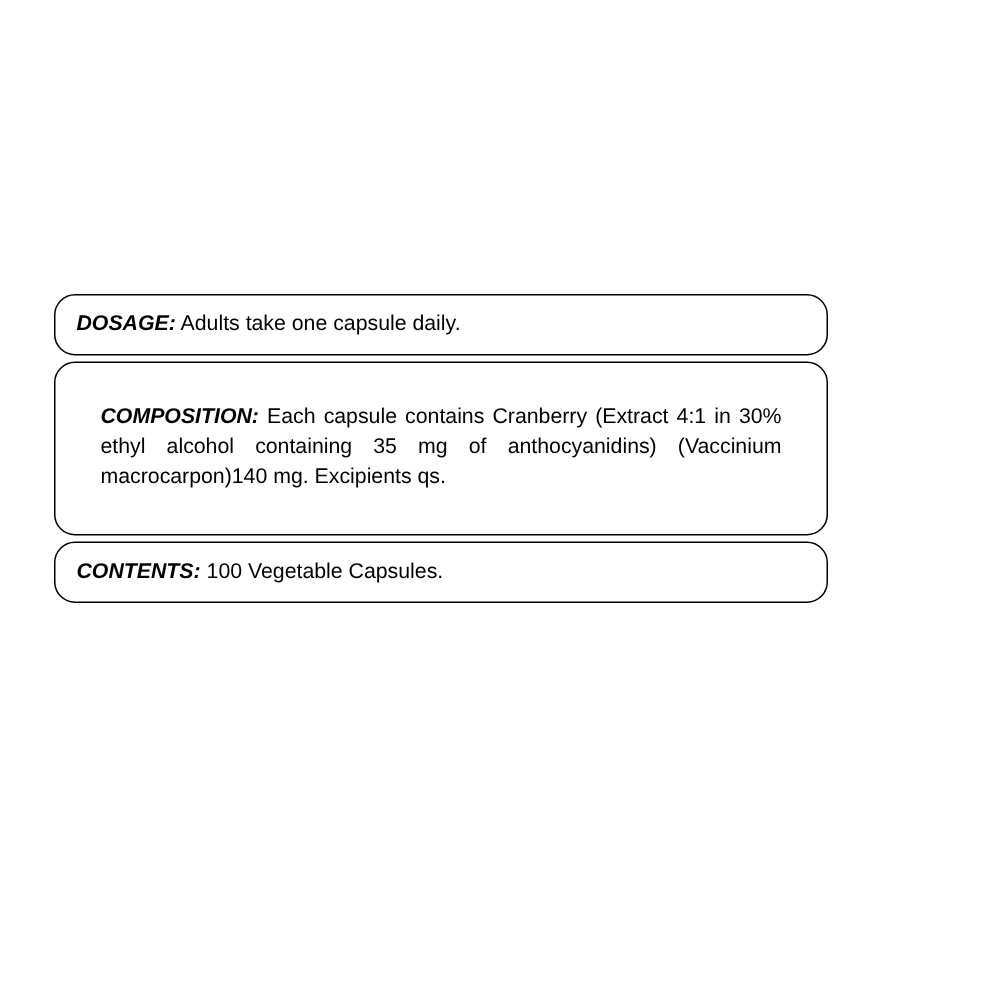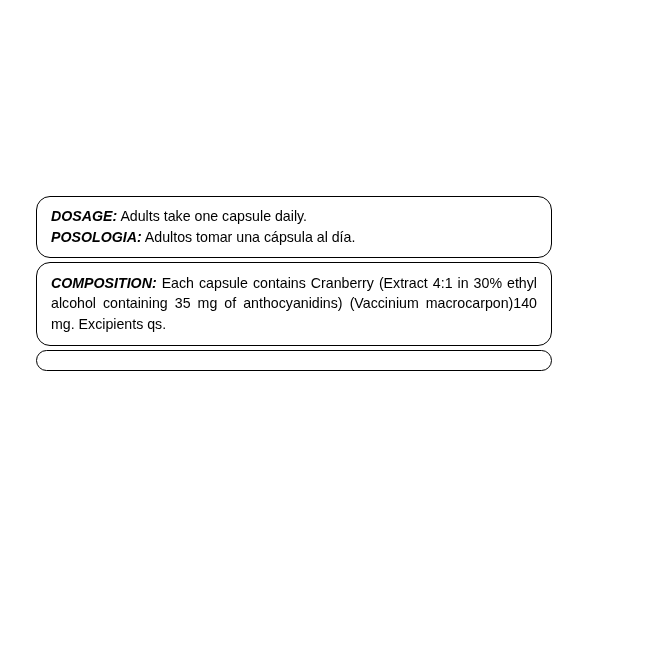--- a/index.html
+++ b/index.html
@@ -37,21 +37,21 @@
     line-height: 1.42;
     margin: 0;
     text-align: left;
   }
   .line + .line {
     margin-top: 1px;
   }
   .para {
     font-size: 14.2px;
     line-height: 1.42;
-    margin: 0;
+    margin: 16px;
     text-align: justify;
     text-justify: inter-word;
   }
   .para + .para {
     margin-top: 12px;
   }
   .hdr {
     font-weight: bold;
     font-style: italic;
   }
@@ -62,27 +62,27 @@
 </style>
 </head>
 <body>
 
 <div class="label-wrap">
 
   <div class="panel tight">
     <p class="line">
       <span class="hdr">DOSAGE:</span><span class="body-txt"> Adults take one capsule daily.</span>
     </p>
-    <p class="line">
-      <span class="hdr">POSOLOGIA:</span><span class="body-txt"> Adultos tomar una cápsula al día.</span>
-    </p>
   </div>
 
   <div class="panel">
     <p class="para">
       <span class="hdr">COMPOSITION:</span><span class="body-txt"> Each capsule contains Cranberry (Extract 4:1 in 30% ethyl alcohol containing 35 mg of anthocyanidins) (Vaccinium macrocarpon)140 mg. Excipients qs.</span>
     </p>
   </div>
 
   <div class="panel tight">
+    <p class="line">
+      <span class="hdr">CONTENTS:</span><span class="body-txt"> 100 Vegetable Capsules.</span>
+    </p>
   </div>
 
 </div>
 
 </body></html>

